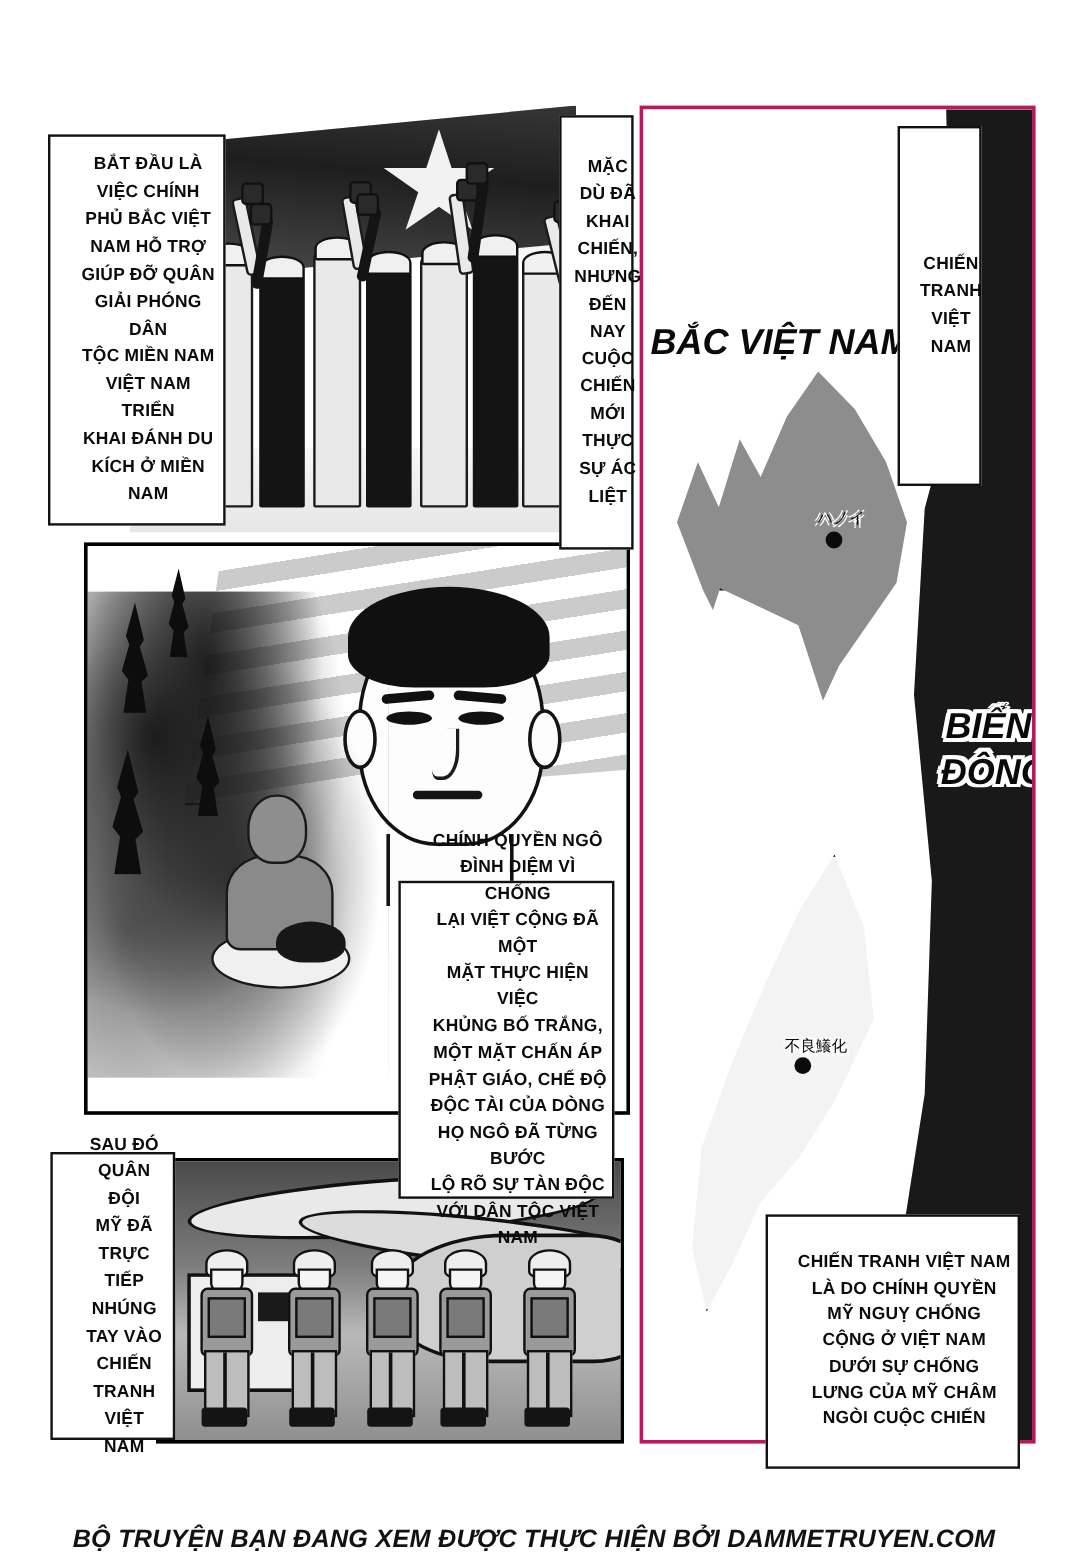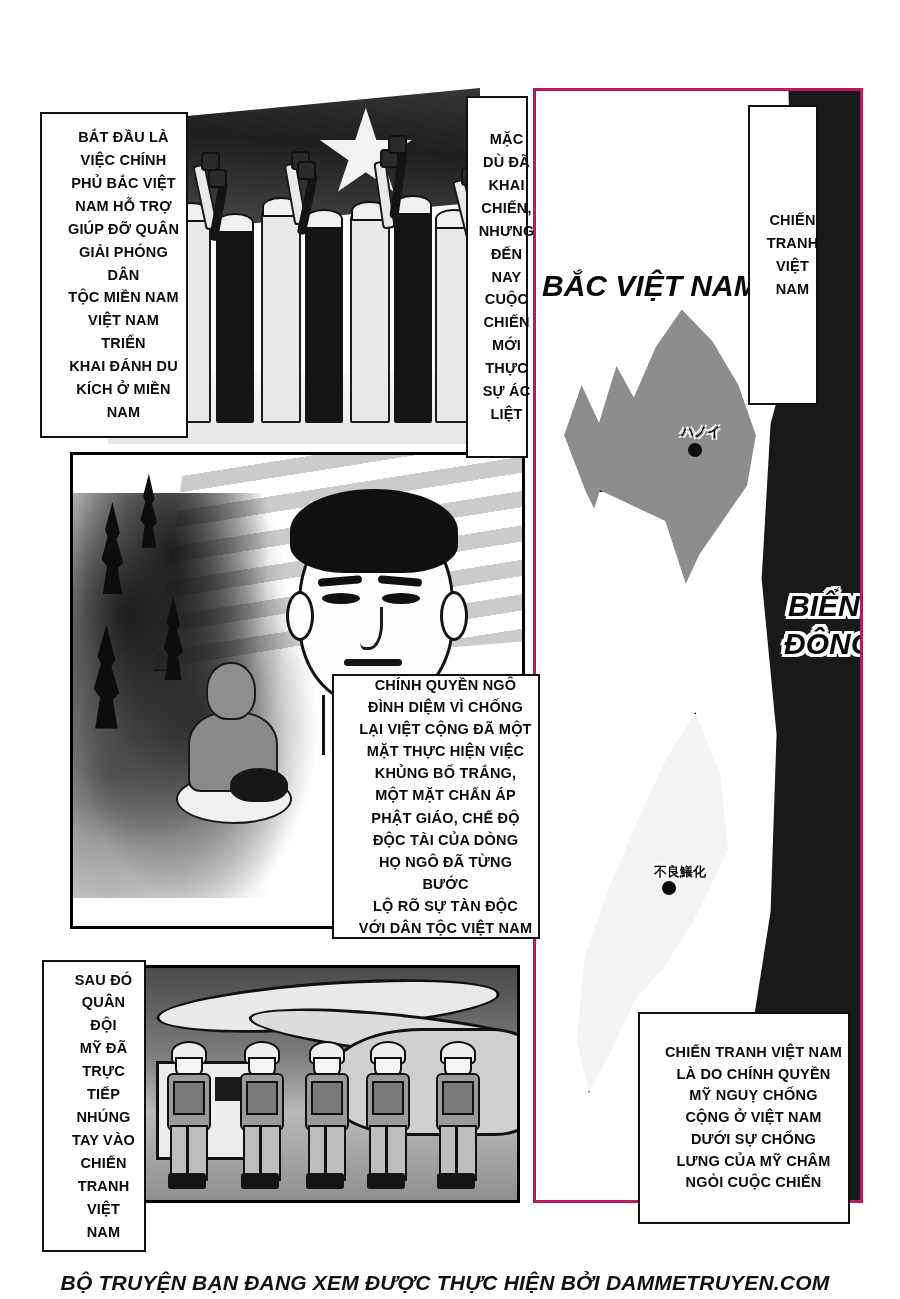--- a/index.html
+++ b/index.html
@@ -316,21 +316,21 @@
       -4px 0 0 #fff, 4px 0 0 #fff;
     white-space: nowrap;
     z-index: 30;
   }
   .city-dot {
     position: absolute; width: 14px; height: 14px; background: #0b0b0b;
     border-radius: 50%; z-index: 31;
   }
   .city-name {
     position: absolute; font-family: "DejaVu Sans", sans-serif;
-    font-size: 13px; color: #0b0b0b; font-weight: 700; z-index: 31;
+    font-size: 13px; color: #0b0b0b; font-weight: 400; z-index: 31;
     text-shadow: -2px -2px 0 #fff, 2px -2px 0 #fff, -2px 2px 0 #fff, 2px 2px 0 #fff;
   }
   .watermark {
     position: absolute; z-index: 33;
     width: 126px; height: 92px;
     display: flex; flex-direction: column; align-items: center; justify-content: center;
     color: #fafafa;
   }
   .watermark .crown {
     width: 54px; height: 16px; background: #f2f2f2;
@@ -556,35 +556,35 @@
 LIỆT</div>
   </div>
 
   <div class="caption" id="cap-top-right" style="left:748px; top:105px; width:70px; height:300px;">
     <div class="txt" style="font-size:14.5px;">CHIẾN
 TRANH
 VIỆT
 NAM</div>
   </div>
 
-  <div class="caption" id="cap-center" style="left:332px; top:674px; width:208px; height:265px;">
+  <div class="caption" id="cap-center" style="left:332px; top:734px; width:180px; height:265px;">
     <div class="txt" style="font-size:14.5px; line-height:1.52;">CHÍNH QUYỀN NGÔ
 ĐÌNH DIỆM VÌ CHỐNG
 LẠI VIỆT CỘNG ĐÃ MỘT
 MẶT THỰC HIỆN VIỆC
 KHỦNG BỐ TRẮNG,
 MỘT MẶT CHẤN ÁP
 PHẬT GIÁO, CHẾ ĐỘ
 ĐỘC TÀI CỦA DÒNG
 HỌ NGÔ ĐÃ TỪNG BƯỚC
 LỘ RÕ SỰ TÀN ĐỘC
 VỚI DÂN TỘC VIỆT NAM</div>
   </div>
 
-  <div class="caption" id="cap-bottom-left" style="left:42px; top:960px; width:104px; height:292px;">
+  <div class="caption" id="cap-bottom-left" style="left:42px; top:960px; width:104px; height:240px;">
     <div class="txt" style="font-size:14.5px;">SAU ĐÓ
 QUÂN ĐỘI
 MỸ ĐÃ
 TRỰC TIẾP
 NHÚNG
 TAY VÀO
 CHIẾN
 TRANH
 VIỆT
 NAM</div>

